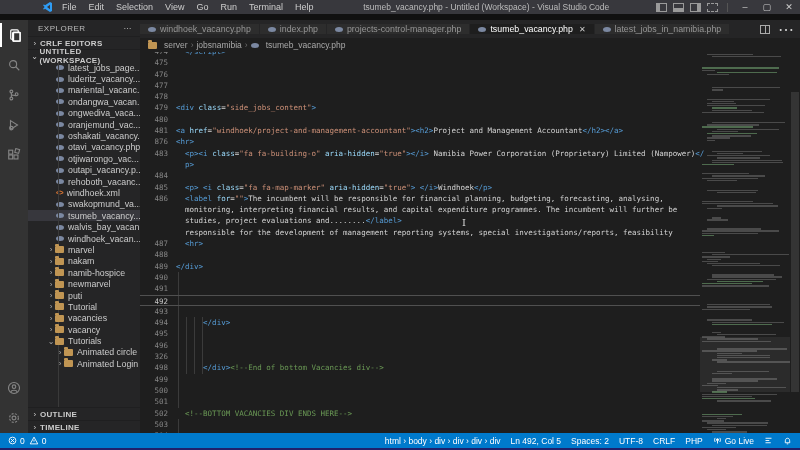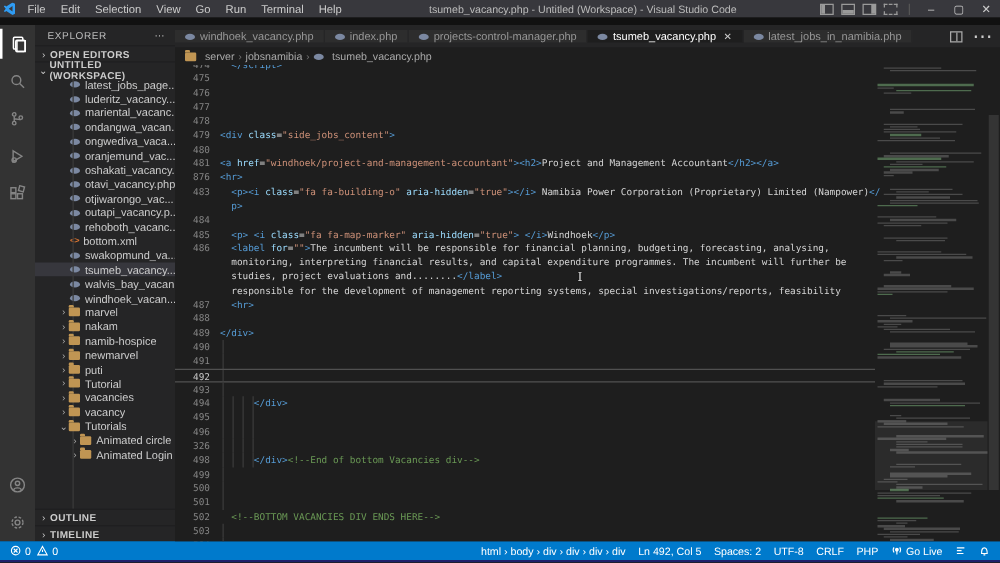--- a/index.html
+++ b/index.html
@@ -2,21 +2,21 @@
 <html><head>
 <meta charset="utf-8">
 <style>
   * { margin:0; padding:0; box-sizing:border-box; }
   html,body { width:800px; height:450px; overflow:hidden; background:#1e1e1e;
               font-family:"Liberation Sans", sans-serif; }
   .window { width:800px; height:450px; display:flex; flex-direction:column; }
 
   
   .titlebar { height:14px; background:#38383d; display:flex; align-items:center;
-              color:#cccccc; font-size:9px; flex:0 0 auto; }
+              color:#cccccc; font-size:9px; flex:0 0 auto;padding-left:40px; }
   .tb-logo { width:16px; display:flex; justify-content:center; }
   .menus { display:flex; }
   .menus .menu { padding:0 6px; line-height:14px; cursor:default; }
   .tb-title { flex:1; text-align:center; color:#bbbbbb; font-size:8.5px;
               white-space:nowrap; overflow:hidden; }
   .tb-controls { display:flex; align-items:center; }
   .tb-layouts { display:flex; align-items:center; margin-right:6px; border-right:1px solid #555; padding-right:6px; }
   .lay-ic { width:11px; height:9px; border:1px solid #9a9a9a; margin:0 3px; position:relative; }
   .lay-ic.l::before { content:""; position:absolute; left:0; top:0; bottom:0; width:3px; background:#9a9a9a; }
   .lay-ic.b::before { content:""; position:absolute; left:0; right:0; bottom:0; height:3px; background:#9a9a9a; }
@@ -204,21 +204,21 @@
       </div>
     </div>
 
     <div class="sidebar">
       <div class="sb-header">
         <span>EXPLORER</span>
         <span>⋯</span>
       </div>
       <div class="sb-section">
         <span class="chev">›</span>
-        <span>OPEN EDITORS</span>
+        <span>CRLF EDITORS</span>
       </div>
       <div class="sb-section">
         <span class="chev">⌄</span>
         <span>UNTITLED (WORKSPACE)</span>
       </div>
       <div class="tree" id="tree">
         <div class="tree-guide"></div>
       <div class="trow" style="padding-left: 28px;">
             <span class="ic-php"></span>
             <span class="tlabel">latest_jobs_page...</span>
@@ -258,21 +258,21 @@
           <div class="trow" style="padding-left: 28px;">
             <span class="ic-php"></span>
             <span class="tlabel">outapi_vacancy.p...</span>
           </div>
           <div class="trow" style="padding-left: 28px;">
             <span class="ic-php"></span>
             <span class="tlabel">rehoboth_vacanc...</span>
           </div>
           <div class="trow" style="padding-left: 28px;">
             <span class="ic-xml">&lt;&gt;</span>
-            <span class="tlabel">bottom.xml</span>
+            <span class="tlabel">windhoek.xml</span>
           </div>
           <div class="trow" style="padding-left: 28px;">
             <span class="ic-php"></span>
             <span class="tlabel">swakopmund_va...</span>
           </div>
           <div class="trow selected" style="padding-left: 28px;">
             <span class="ic-php"></span>
             <span class="tlabel">tsumeb_vacancy....</span>
           </div>
           <div class="trow" style="padding-left: 28px;">

